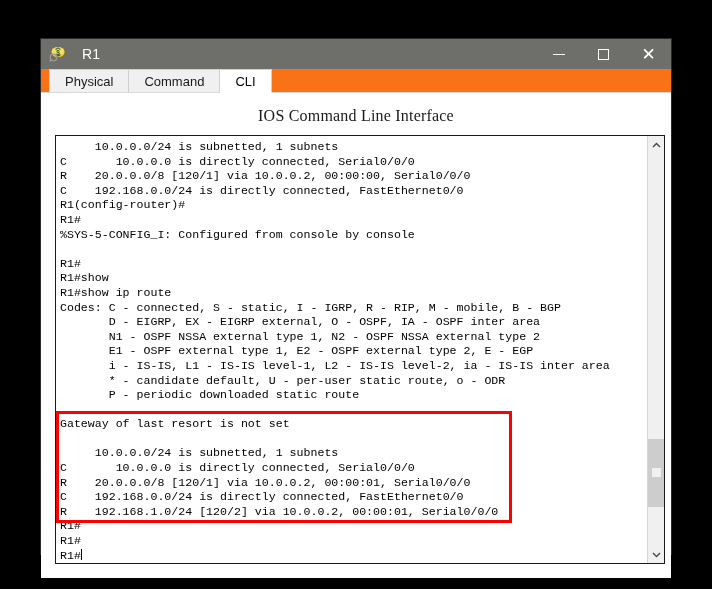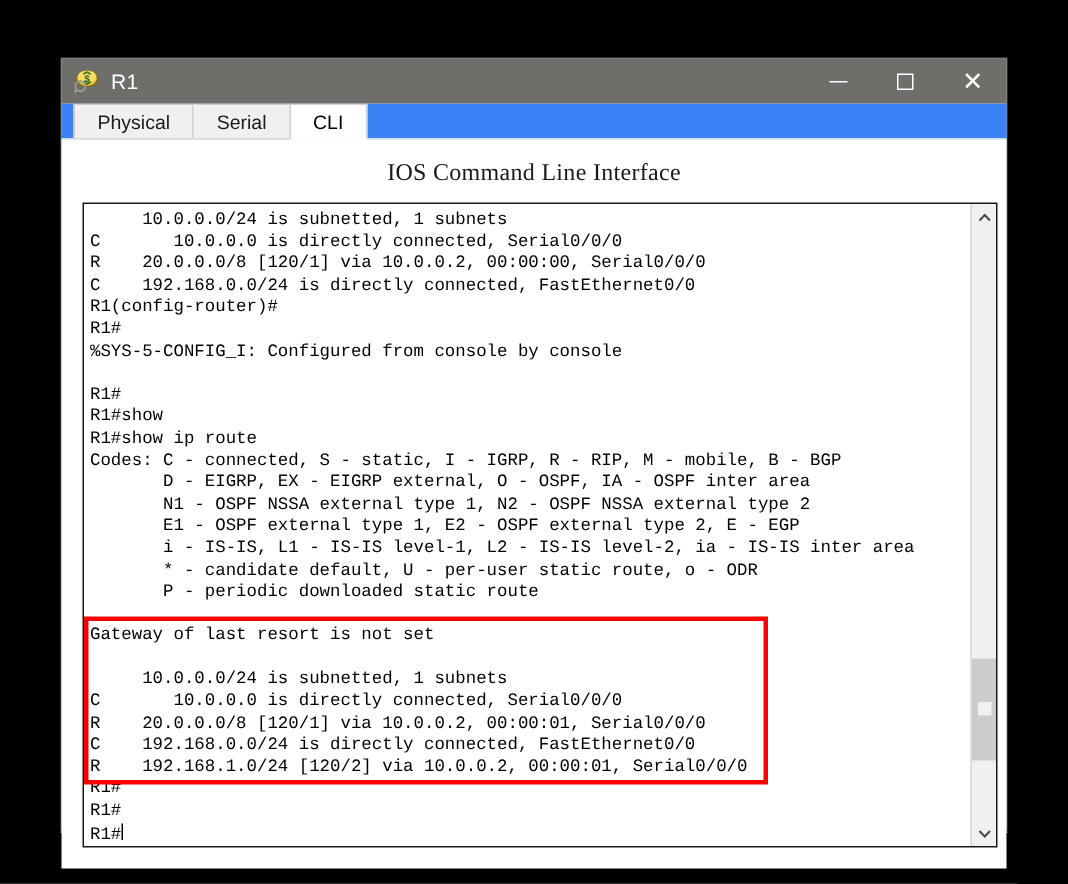--- a/index.html
+++ b/index.html
@@ -34,20 +34,21 @@
   }
 
   
   .titlebar {
     height: 30px;
     background: #6e6e6a;
     display: flex;
     align-items: center;
     flex: 0 0 auto;
     position: relative;
+    gap: 8px;
   }
   .title-icon {
     width: 18px;
     height: 18px;
     margin-left: 8px;
     margin-right: 7px;
     position: relative;
     flex: 0 0 auto;
   }
   .title-text {
@@ -90,21 +91,21 @@
   }
   .close-glyph {
     font-size: 17px;
     line-height: 1;
     font-weight: 300;
   }
 
   
   .tabbar {
     height: 24px;
-    background: #3b82f6;
+    background: #f97316;
     display: flex;
     align-items: flex-end;
     border-bottom: 1px solid #d8d8d8;
     padding-left: 8px;
     flex: 0 0 auto;
     box-sizing: border-box;
   }
   .tab {
     height: 23px;
     padding: 0 15px;
@@ -266,21 +267,21 @@
           <span class="close-glyph">✕</span>
         </div>
       </div>
     </div>
 
     <div class="tabbar">
       <div class="tab">
         <span>Physical</span>
       </div>
       <div class="tab">
-        <span>Serial</span>
+        <span>Command</span>
       </div>
       <div class="tab active">
         <span>CLI</span>
       </div>
     </div>
 
     <div class="win-body">
 
       <div class="cli-heading">IOS Command Line Interface</div>
 

